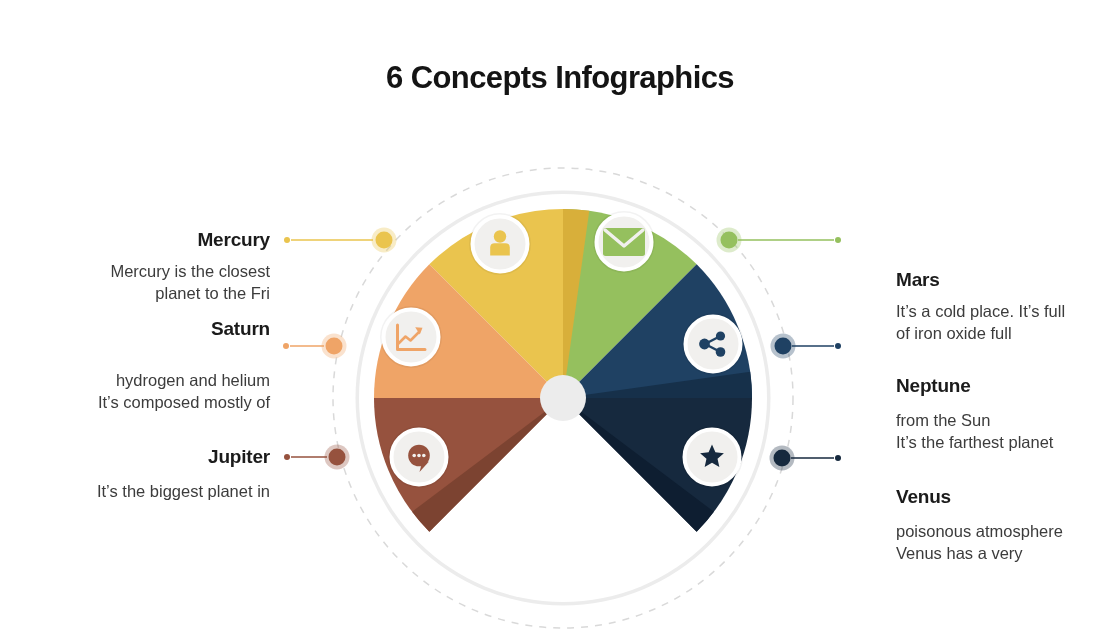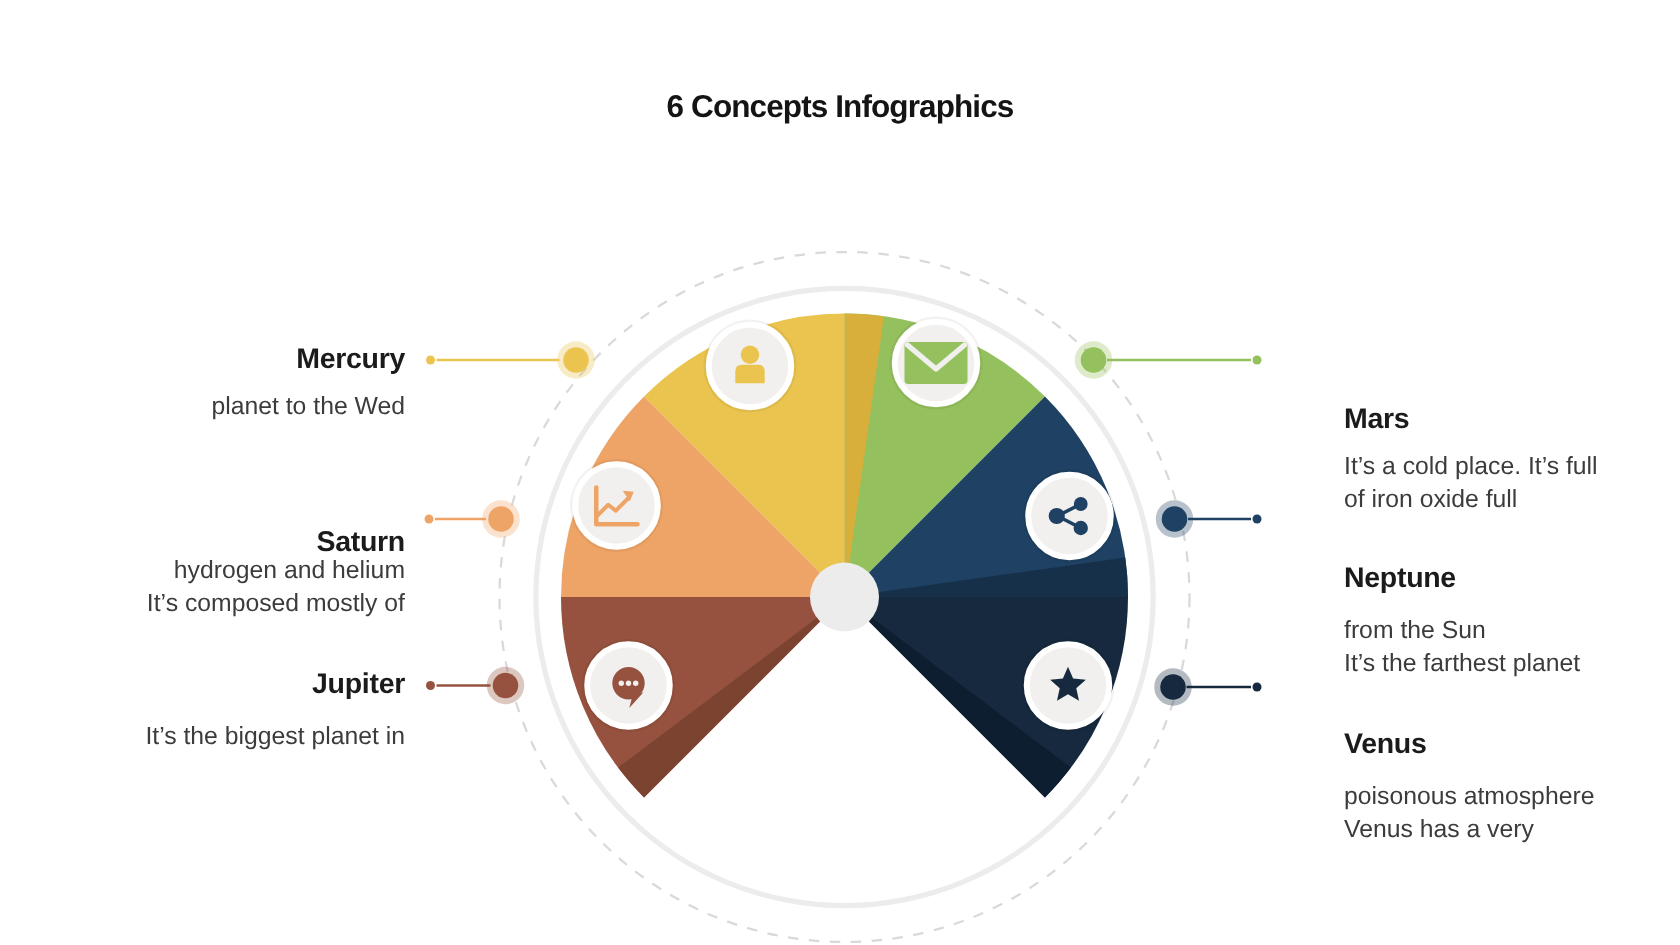--- a/index.html
+++ b/index.html
@@ -3,21 +3,21 @@
 <meta charset="utf-8">
 <style>
   html,body{margin:0;padding:0;}
   body{
     width:1120px;height:630px;position:relative;overflow:hidden;
     background:#ffffff;
     font-family:"Liberation Sans", sans-serif;
   }
   .title{
     position:absolute;top:60px;left:0;width:1120px;text-align:center;
-    font-size:21px;font-weight:700;letter-spacing:-0.6px;color:#141414;
+    font-size:31px;font-weight:700;letter-spacing:-0.6px;color:#141414;
   }
   .wheel-svg{position:absolute;left:0;top:0;}
   .label{position:absolute;padding-left:46px;}
   .label .line{white-space:nowrap;}
   .name{
     font-size:19px;font-weight:700;color:#1b1b1b;letter-spacing:-0.2px;
     line-height:21px;
   }
   .desc{
     font-size:16.5px;color:#3c3c3c;line-height:22px;font-weight:400;
@@ -149,24 +149,25 @@
   <g>
     <line x1="791" y1="458" x2="834" y2="458" stroke-width="1.6" stroke="#16293E"></line>
     <circle cx="838" cy="458" r="3" fill="#16293E"></circle>
     <circle cx="782" cy="458" r="12.5" opacity="0.32" fill="#16293E"></circle>
     <circle cx="782" cy="458" r="8.5" fill="#16293E"></circle>
   </g>
 </svg>
 
 <div class="label side-left name" style="top:229px">Mercury</div>
 <div class="label side-left desc" style="top:260px">
-  <div class="line">planet to the Wed</div>
+  <div class="line">Mercury is the closest</div>
+  <div class="line">planet to the Fri</div>
 </div>
 
-<div class="label side-left name" style="top:351px">Saturn</div>
+<div class="label side-left name" style="top:318px">Saturn</div>
 <div class="label side-left desc" style="top:369px">
   <div class="line">hydrogen and helium</div>
   <div class="line">It’s composed mostly of</div>
 </div>
 
 <div class="label side-left name" style="top:446px">Jupiter</div>
 <div class="label side-left desc" style="top:480px">
   <div class="line">It’s the biggest planet in</div>
 </div>
 

